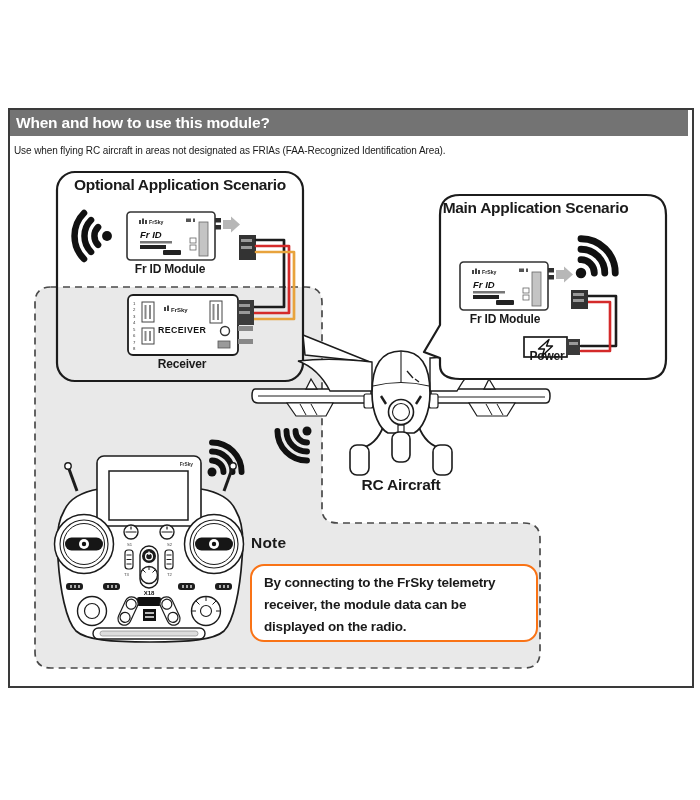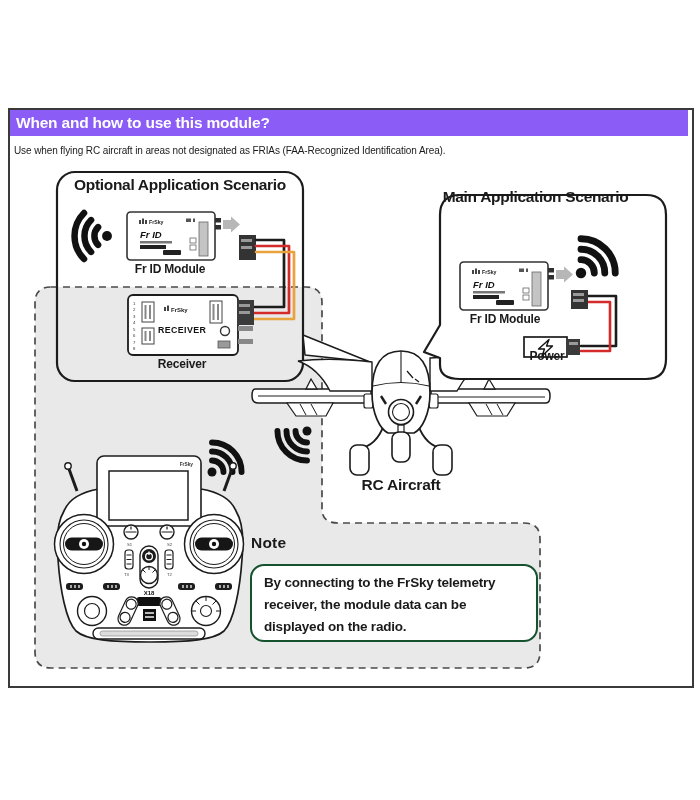--- a/index.html
+++ b/index.html
@@ -1,28 +1,28 @@
 <!DOCTYPE html>
 <html><head>
 <meta charset="utf-8">
 <style>
   html,body{margin:0;padding:0;background:#fff;}
   #stage{position:relative;width:700px;height:800px;background:#fff;overflow:hidden;
          font-family:"Liberation Sans",sans-serif;color:#1a1a1a;}
   .abs{position:absolute;}
   #frame{left:8px;top:108px;width:682px;height:576px;border:2px solid #3a3a3a;background:#fff;}
-  #hdr{left:10px;top:110px;width:678px;height:26px;background:#8b5cf6;color:#fff;
+  #hdr{left:10px;top:110px;width:678px;height:26px;background:#737373;color:#fff;
        font-weight:bold;font-size:15.5px;line-height:26px;padding-left:6px;width:672px;letter-spacing:-0.2px;}
   #intro{left:14px;top:145px;width:668px;font-size:10px;letter-spacing:-0.1px;}
   svg.scene{left:0;top:0;width:700px;height:800px;}
   .boxtitle{font-weight:bold;font-size:15.5px;letter-spacing:-0.3px;text-align:center;}
   .lbl{font-weight:bold;font-size:12px;letter-spacing:-0.2px;text-align:center;}
   .biglbl{font-weight:bold;font-size:15.5px;letter-spacing:-0.2px;text-align:center;}
   #note-head{left:251px;top:534px;font-weight:bold;font-size:15.5px;letter-spacing:0.2px;}
-  #note-box{left:250px;top:564px;width:262px;height:62px;background:#fff;border:2px solid #14532d;
+  #note-box{left:250px;top:564px;width:262px;height:62px;background:#fff;border:2px solid #f97316;
             border-radius:14px;padding:6px 10px 6px 12px;font-weight:bold;font-size:13.5px;
             line-height:22px;white-space:pre-line;letter-spacing:-0.2px;}
   text{font-family:"Liberation Sans",sans-serif;}
 </style>
 </head>
 <body>
 
 <div id="stage">
 
   <div id="frame" class="abs"></div>
@@ -295,21 +295,21 @@
       <rect x="90" y="154" width="13" height="12" fill="#111" stroke="none"></rect>
       <rect x="92" y="157" width="9" height="2" fill="#bbb" stroke="none"></rect>
         <rect x="92" y="161" width="9" height="2" fill="#bbb" stroke="none"></rect>
 
       <rect x="40" y="173" width="112" height="11" rx="5.5" stroke-width="1.4"></rect>
       <rect x="47" y="176" width="98" height="5" rx="2.5" fill="#ddd" stroke="#888" stroke-width="0.7"></rect>
     </g>
   </svg>
 
   <div class="abs boxtitle" style="left:57px;top:176px;width:246px;">Optional Application Scenario</div>
-  <div class="abs boxtitle" style="left:440px;top:188px;width:191px;">Main Application Scenario</div>
+  <div class="abs boxtitle" style="left:440px;top:199px;width:191px;">Main Application Scenario</div>
   <div class="abs lbl" style="left:118px;top:262px;width:104px;">Fr ID Module</div>
   <div class="abs lbl" style="left:130px;top:357px;width:104px;">Receiver</div>
   <div class="abs lbl" style="left:453px;top:312px;width:104px;">Fr ID Module</div>
   <div class="abs lbl" style="left:504px;top:349px;width:86px;">Power</div>
   <div class="abs biglbl" style="left:336px;top:476px;width:130px;">RC Aircraft</div>
   <div class="abs" id="note-head">Note</div>
   <div class="abs" id="note-box">By connecting to the FrSky telemetry
 receiver, the module data can be
 displayed on the radio.</div>
 

